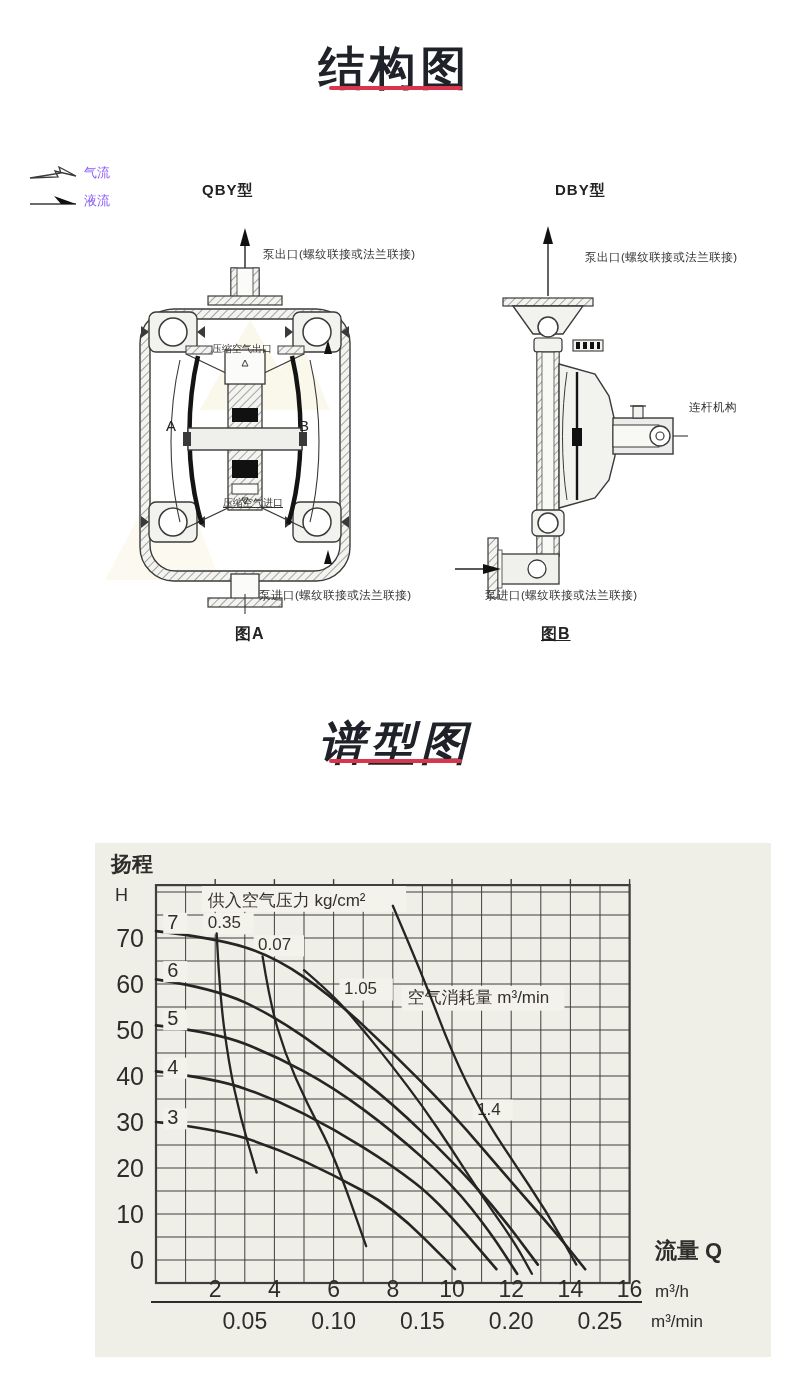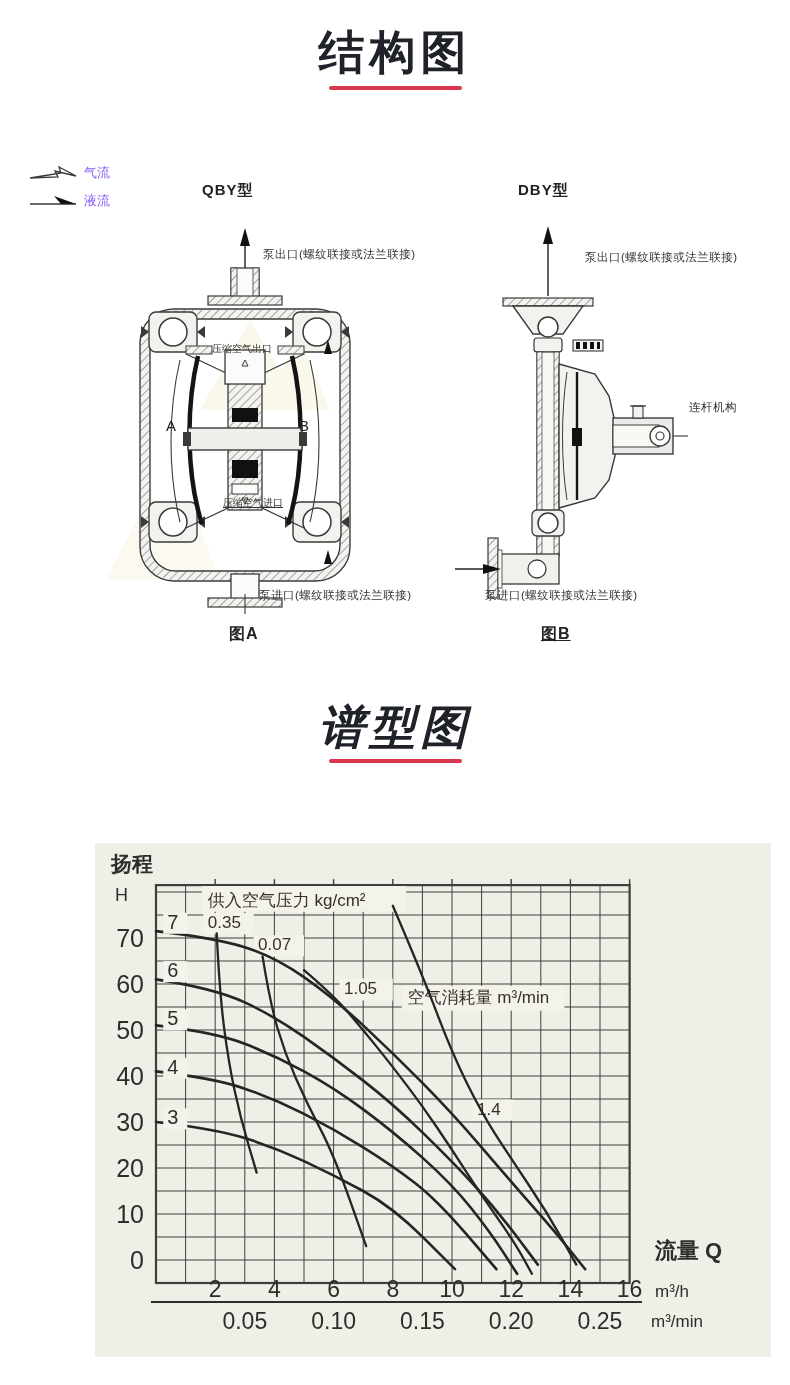--- a/index.html
+++ b/index.html
@@ -4,21 +4,21 @@
 <style>
   html,body{margin:0;padding:0;}
   body{
     width:790px;height:1385px;position:relative;background:#ffffff;
     font-family:"Liberation Sans","DejaVu Sans",sans-serif;color:#2b2b2b;
     overflow:hidden;
   }
   .abs{position:absolute;}
   .main-title{
     width:790px;text-align:center;font-size:46px;font-weight:bold;
-    letter-spacing:5px;color:#20222a;
+    letter-spacing:5px;color:#20222a;margin-top:16px;
   }
   .red-bar{width:133px;height:4px;background:#d9364e;border-radius:2px;}
   .diagram-label{font-size:11.5px;color:#33312e;white-space:nowrap;letter-spacing:0.5px;}
   .small-label{font-size:10px;color:#33312e;white-space:nowrap;}
   .type-heading{font-size:15px;color:#222;font-weight:600;letter-spacing:1px;}
   .caption{font-size:16px;color:#222;font-weight:600;letter-spacing:1px;}
   .chamber-letter{font-size:15px;color:#222;}
   .legend-label{font-size:13px;color:#8b5cf6;}
   .chart-panel{background:#efeee7;}
   svg{display:block;}
@@ -37,21 +37,21 @@
 <div class="abs legend-label" style="left:84px;top:164px;">气流</div>
 <div class="abs" style="left:28px;top:191px;">
   <svg width="52" height="18">
     <line x1="2" y1="13" x2="48" y2="13" stroke="#3a3a3a" stroke-width="1.6"></line>
     <path d="M48,13 L26,5 L33,13 Z" fill="#111"></path>
   </svg>
 </div>
 <div class="abs legend-label" style="left:84px;top:192px;">液流</div>
 
 <div class="abs type-heading" style="left:202px;top:181px;">QBY型</div>
-<div class="abs type-heading" style="left:518px;top:181px;">DBY型</div>
+<div class="abs type-heading" style="left:555px;top:181px;">DBY型</div>
 
 <div class="abs" style="left:180px;top:290px;opacity:0.10;">
   <svg width="160" height="160">
       <path d="M20,120 L70,30 L100,80 L120,50 L150,120 Z" fill="#d8b84a"></path>
     </svg>
 </div>
 <div class="abs" style="left:90px;top:470px;opacity:0.08;">
   <svg width="140" height="140">
       <path d="M15,110 L60,25 L88,70 L105,45 L130,110 Z" fill="#d8b84a"></path>
     </svg>
@@ -176,21 +176,21 @@
   <path d="M46,347 L28,342 L28,352 Z" fill="#111"></path>
 </svg>
 </div>
 
 <div class="abs diagram-label" style="left:263px;top:247px;">泵出口(螺纹联接或法兰联接)</div>
 <div class="abs small-label" style="left:212px;top:342px;">压缩空气出口</div>
 <div class="abs chamber-letter" style="left:166px;top:417px;">A</div>
 <div class="abs chamber-letter" style="left:299px;top:417px;">B</div>
 <div class="abs small-label" style="left:223px;top:496px;text-decoration:underline;">压缩空气进口</div>
 <div class="abs diagram-label" style="left:259px;top:588px;">泵进口(螺纹联接或法兰联接)</div>
-<div class="abs caption" style="left:229px;top:624px;">图A</div>
+<div class="abs caption" style="left:235px;top:624px;">图A</div>
 
 <div class="abs diagram-label" style="left:585px;top:250px;">泵出口(螺纹联接或法兰联接)</div>
 <div class="abs diagram-label" style="left:689px;top:400px;">连杆机构</div>
 <div class="abs diagram-label" style="left:485px;top:588px;">泵进口(螺纹联接或法兰联接)</div>
 <div class="abs caption" style="left:541px;top:624px;text-decoration:underline;">图B</div>
 
 <div class="abs main-title" style="top:697px;left:0;font-style:italic;">谱型图</div>
 <div class="abs red-bar" style="top:759px;left:329px;"></div>
 
 <div class="abs chart-panel" style="left:95px;top:843px;width:676px;height:514px;">

